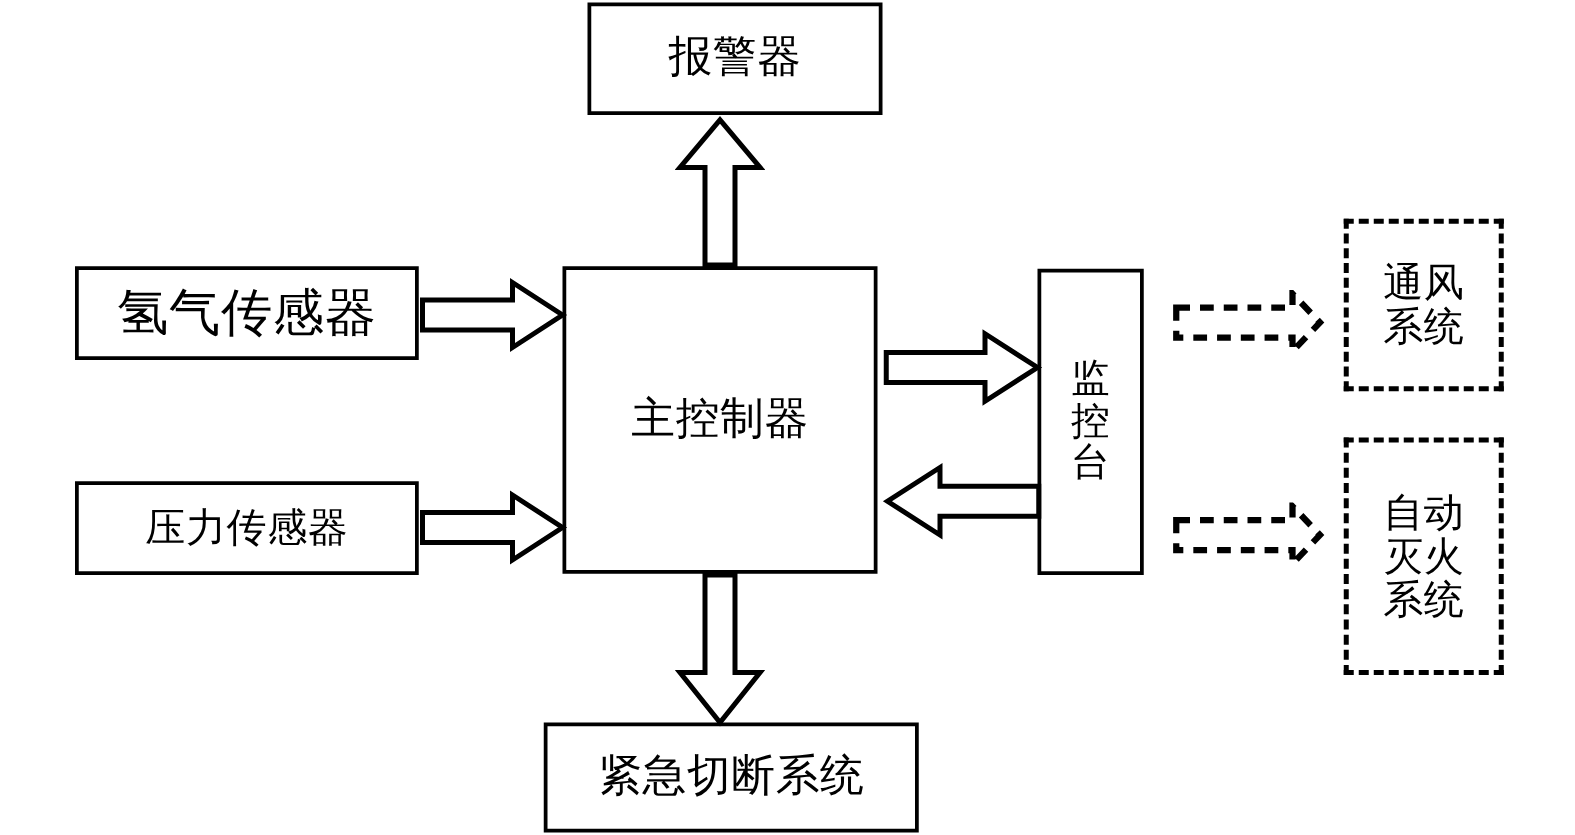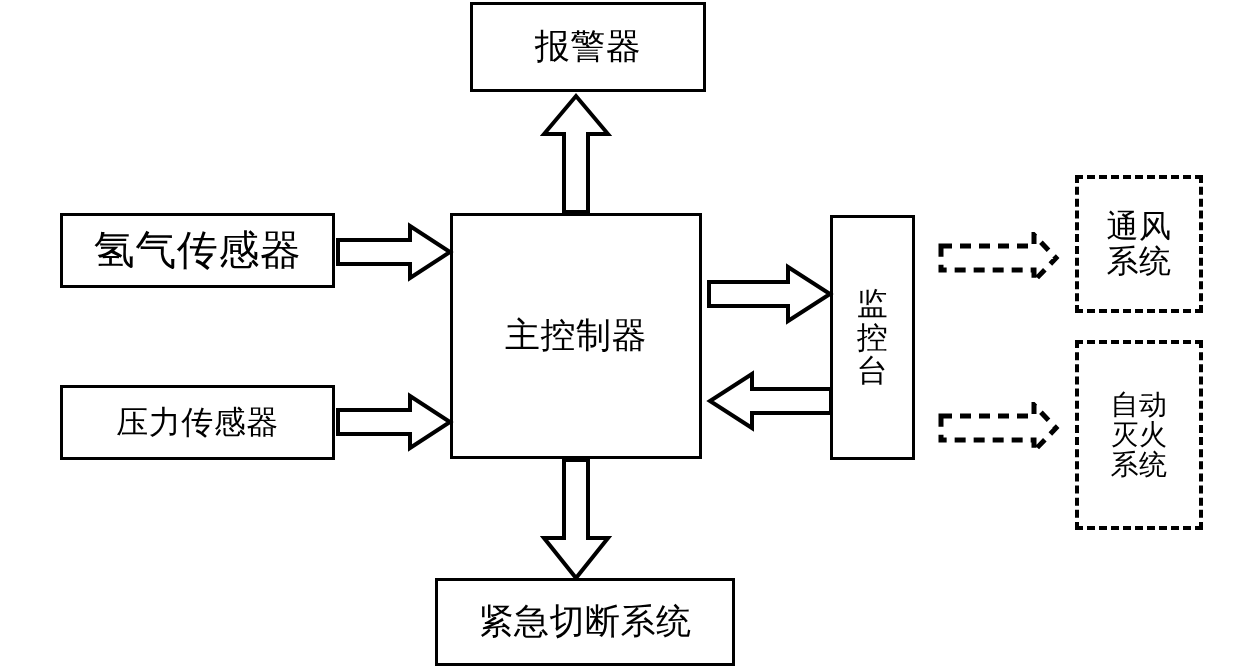--- a/index.html
+++ b/index.html
@@ -39,21 +39,21 @@
     white-space: pre-line;
     letter-spacing: 0.5px;
   }
   
   #node-alarm      { left: 470px; top: 2px;   width: 236px; height: 90px;  font-size: 35px; text-align: center; }
   #node-h2-sensor  { left: 60px;  top: 213px; width: 275px; height: 75px;  font-size: 41px; }
   #node-pressure   { left: 60px;  top: 385px; width: 275px; height: 75px;  font-size: 32px; }
   #node-controller { left: 450px; top: 213px; width: 252px; height: 246px; font-size: 35px; }
   #node-console    { left: 830px; top: 215px; width: 85px;  height: 245px; font-size: 31px; }
   #node-ventilation{ left: 1075px;top: 175px; width: 128px; height: 138px; font-size: 32px; align-items: center; }
-  #node-suppression{ left: 1075px;top: 340px; width: 128px; height: 190px; font-size: 28px; }
+  #node-suppression{ left: 1075px;top: 350px; width: 128px; height: 190px; font-size: 32px; }
   #node-shutoff    { left: 435px; top: 578px; width: 300px; height: 88px;  font-size: 35px; }
 
   .conn {
     position: absolute;
     pointer-events: none;
   }
   #conn-h2-to-controller   { left: 336px; top: 222px; width: 118px; height: 60px; }
   #conn-pr-to-controller   { left: 336px; top: 392px; width: 118px; height: 60px; }
   #conn-controller-to-alarm{ left: 540px; top: 92px;  width: 72px;  height: 124px; }
   #conn-controller-to-shutoff { left: 540px; top: 456px; width: 72px; height: 126px; }

